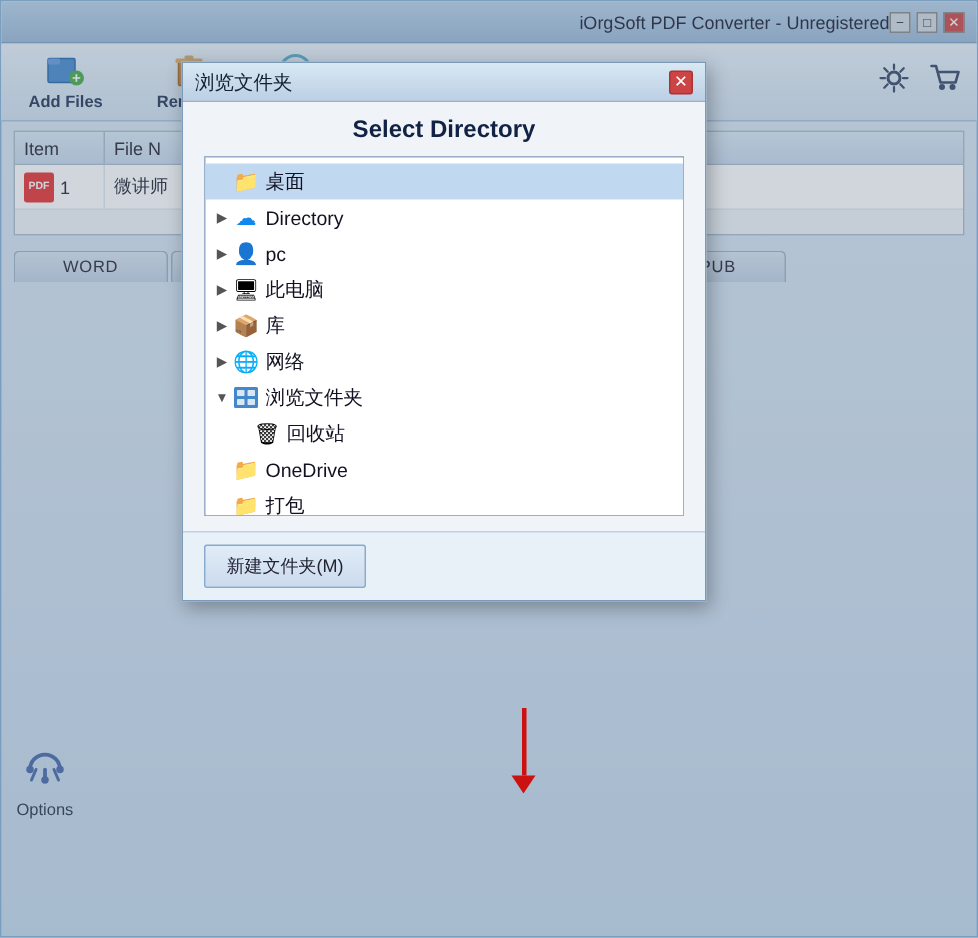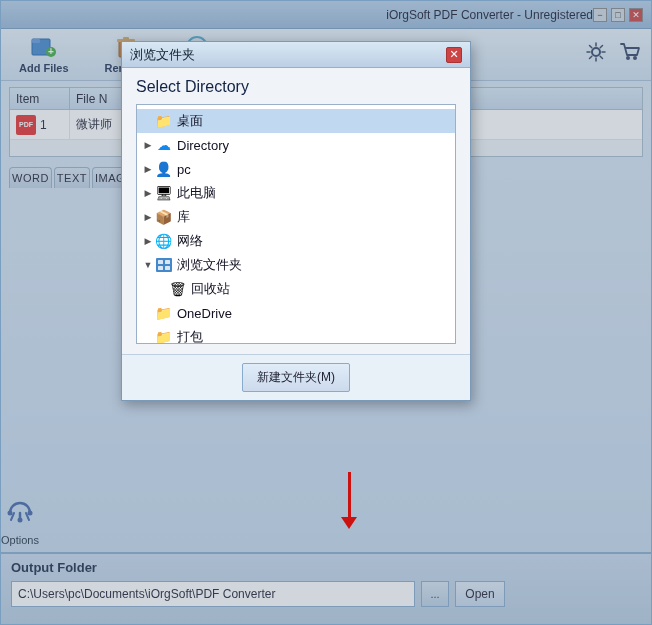--- a/index.html
+++ b/index.html
@@ -189,21 +189,21 @@
     }
 
     
     .format-tabs {
       display: flex;
       padding: 4px 8px 0 8px;
       gap: 2px;
       margin-top: 2px;
     }
     .format-tab {
-      padding: 4px 2px;
+      padding: 4px 32px;
       background: linear-gradient(to bottom, #d8e4f0, #c0d0e4);
       border: 1px solid #9ab0c8;
       border-bottom: none;
       border-radius: 4px 4px 0 0;
       font-size: 11px;
       color: #223;
       cursor: pointer;
       text-transform: uppercase;
       letter-spacing: 0.5px;
     }
@@ -342,23 +342,24 @@
       color: white;
       font-size: 11px;
       cursor: pointer;
       border-radius: 2px;
     }
     .dialog-content {
       padding: 10px 14px;
     }
     .dialog-select-dir {
       font-size: 16px;
-      font-weight: normal;
+      font-weight: bold;
       color: #112244;
       margin-bottom: 8px;
+      text-align: center;
     }
     .tree-container {
       border: 1px solid #99b0c8;
       background: white;
       height: 240px;
       overflow-y: auto;
       padding: 4px 0;
     }
     .tree-item {
       display: flex;
@@ -394,21 +395,20 @@
       color: #112;
     }
     .tree-indent { width: 14px; flex-shrink: 0; }
     .dialog-footer {
       display: flex;
       align-items: center;
       justify-content: space-between;
       padding: 8px 14px;
       border-top: 1px solid #c0d0e0;
       background: #e8f0f8;
-      flex-direction: column;
     }
     .dlg-btn-new {
       padding: 5px 14px;
       background: linear-gradient(to bottom, #e0ecf8, #ccdaec);
       border: 1px solid #88aacc;
       font-size: 12px;
       color: #223;
       cursor: pointer;
       border-radius: 2px;
     }
@@ -548,44 +548,35 @@
   </div>
 
   <div class="format-tabs">
     <div class="format-tab">WORD</div>
     <div class="format-tab">TEXT</div>
     <div class="format-tab">IMAGES</div>
     <div class="format-tab">HTML</div>
     <div class="format-tab">EPUB</div>
   </div>
 
-  <div class="options-btn" style="bottom: 78px; left: 0;">
+  <div class="options-btn" style="bottom: 78px; left: 10px;">
     <div class="icon">
       <svg width="30" height="26" viewBox="0 0 30 26">
         <path d="M5 13 A10 10 0 0 1 25 13" fill="none" stroke="#4466aa" stroke-width="2.5"></path>
         <line x1="15" y1="13" x2="15" y2="20" stroke="#4466aa" stroke-width="2.5" stroke-linecap="round"></line>
         <line x1="9" y1="13" x2="6" y2="20" stroke="#4466aa" stroke-width="2" stroke-linecap="round"></line>
         <line x1="21" y1="13" x2="24" y2="20" stroke="#4466aa" stroke-width="2" stroke-linecap="round"></line>
         <circle cx="5" cy="13" r="2.5" fill="#4466aa"></circle>
         <circle cx="25" cy="13" r="2.5" fill="#4466aa"></circle>
         <circle cx="15" cy="20" r="2.5" fill="#4466aa"></circle>
       </svg>
     </div>
     <span class="label">Options</span>
   </div>
 
-  <div class="output-section">
-    <div class="output-label">Output Folder</div>
-    <div class="output-row">
-      <input class="output-path-input" type="text" style="flex: 1 1 0%;" value="C:\Users\pc\Documents\iOrgSoft\PDF Converter">
-      <button class="output-browse-btn">...</button>
-      <button class="output-open-btn">Open</button>
-      <div style="width:130px;"></div>
-    </div>
-  </div>
 
 
   <div class="red-arrow">
     <div class="arrow-line"></div>
     <div class="arrow-head"></div>
   </div>
 
   <div class="dialog-overlay">
     <div class="dialog">
       <div class="dialog-titlebar">

